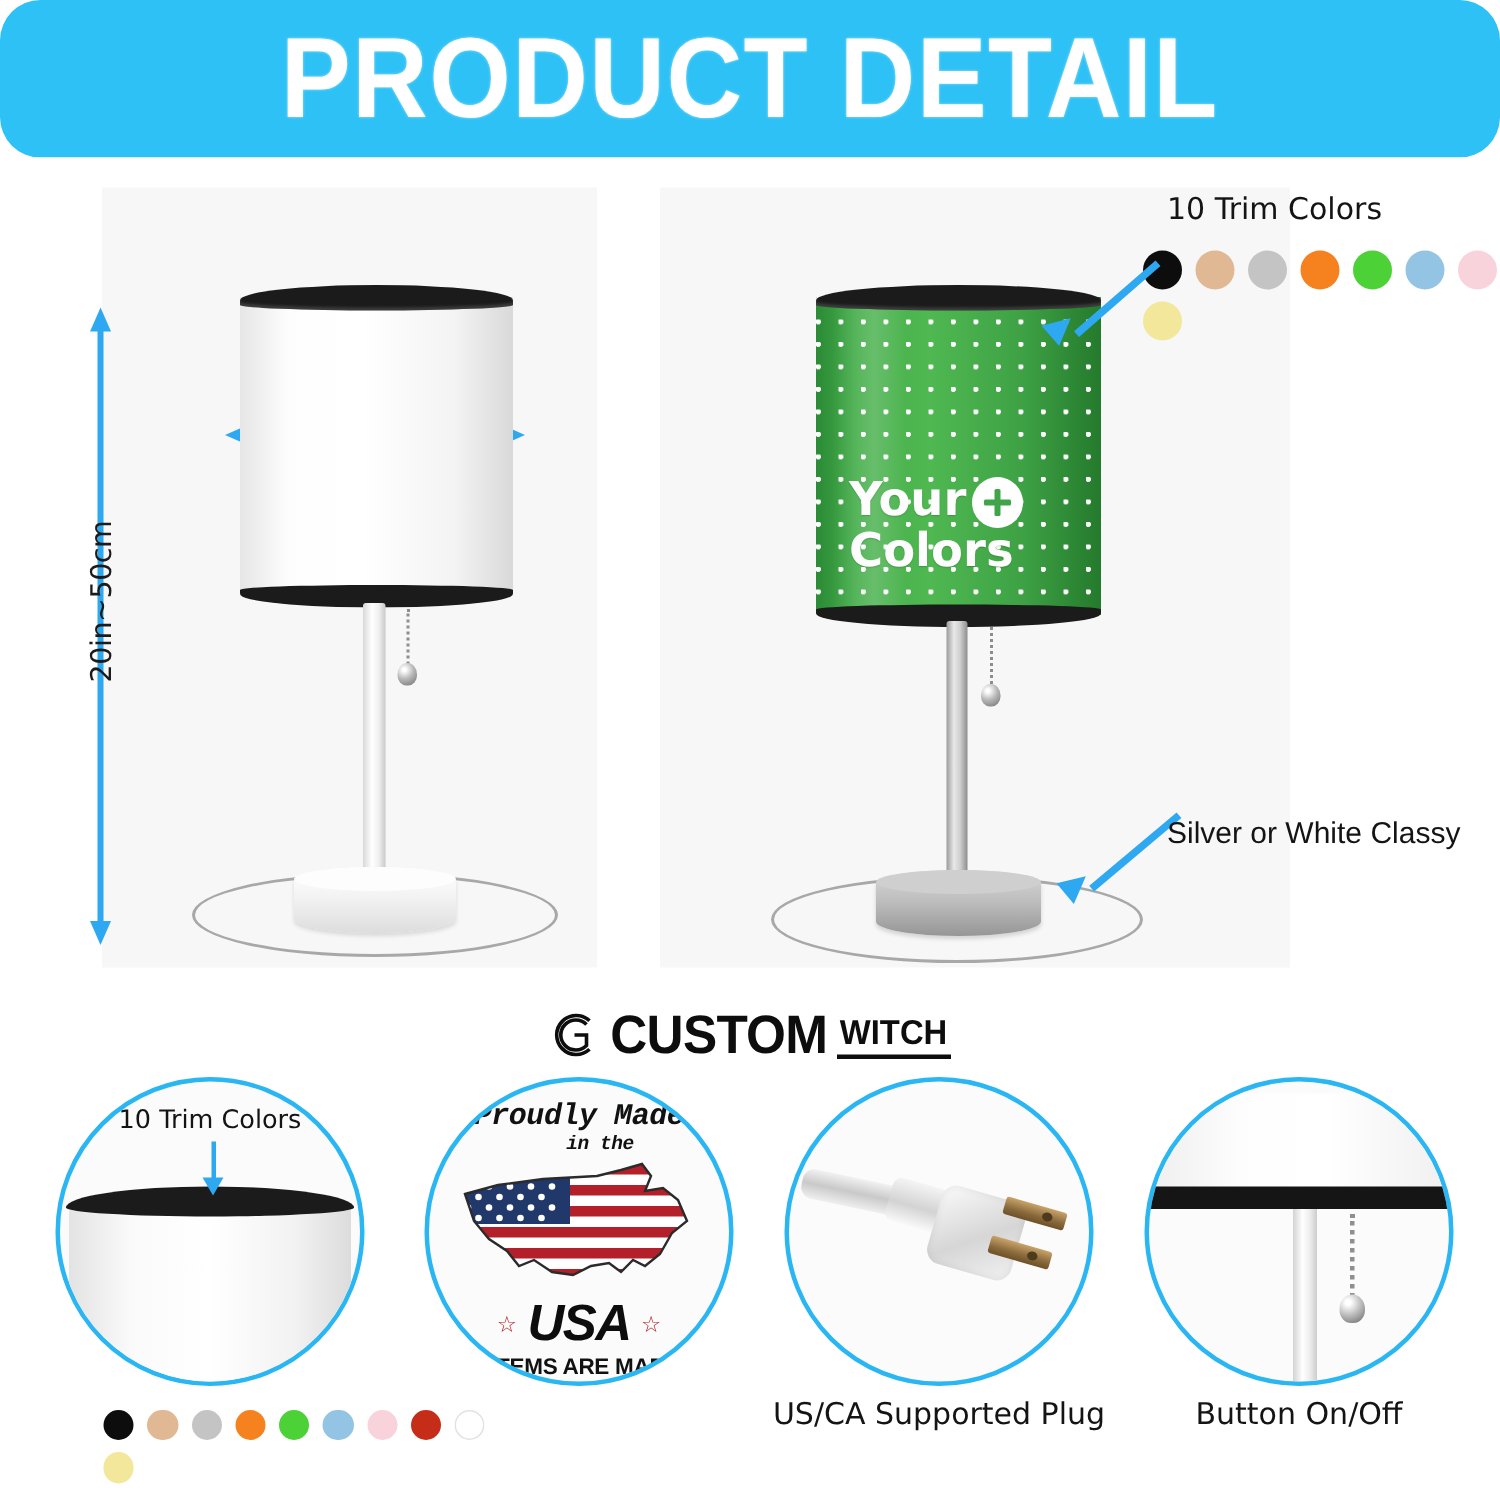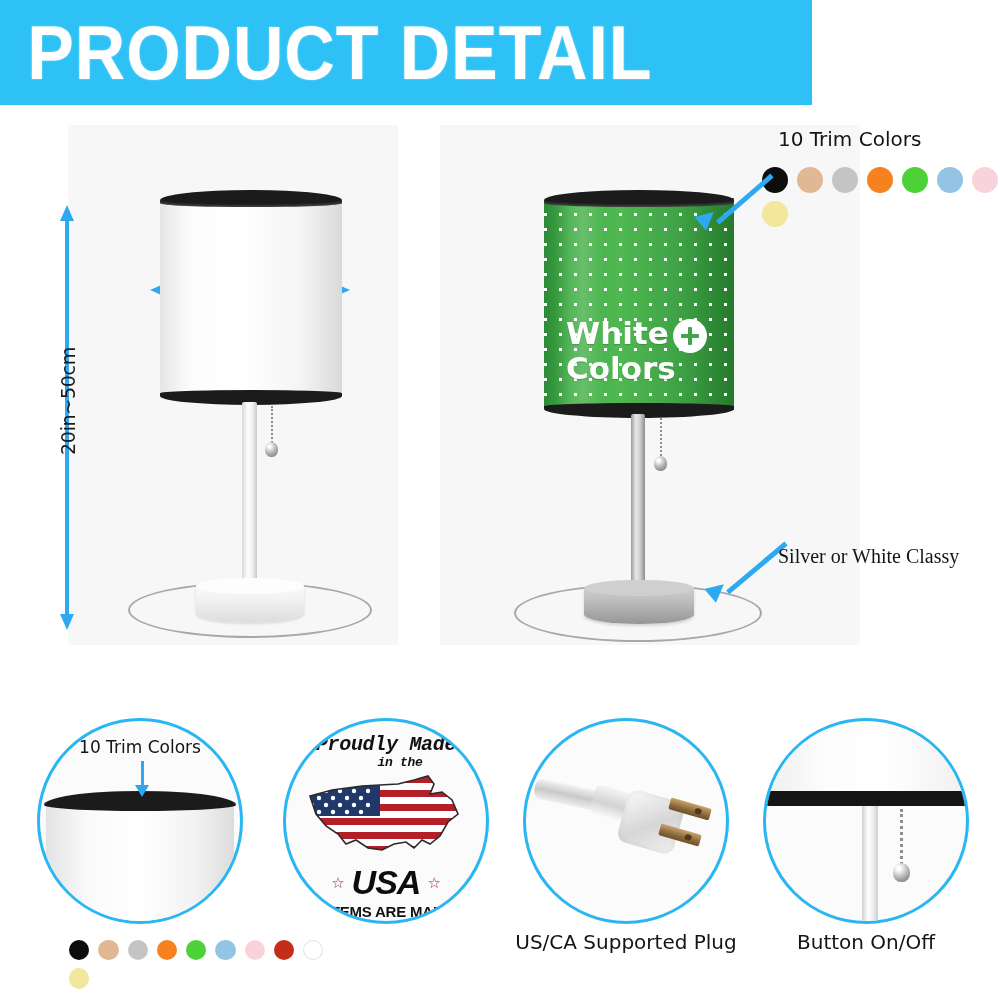--- a/index.html
+++ b/index.html
@@ -6,23 +6,23 @@
   html, body {
     width: 1000px; height: 1000px;
     background: #ffffff;
     font-family: "Liberation Sans", sans-serif;
     overflow: hidden;
   }
   #page { position: relative; width: 1000px; height: 1000px; background: #ffffff; }
 
   
   .header-band {
-    position: absolute; left: 0; top: 0; width: 812px; height: 105px;
+    position: absolute; left: 0; top: 0; width: 1000px; height: 105px;
     background: #2ec1f5;
-    display: flex; align-items: center; justify-content: flex-start;
+    display: flex; align-items: center; justify-content: center; border-radius: 27px;
   }
   .header-title {
     color: #ffffff;
     font-family: "Liberation Sans Narrow", "Liberation Sans", sans-serif;
     font-weight: bold;
     font-size: 76px;
     letter-spacing: 1px;
     transform: scaleX(0.92);
     text-shadow: 0 0 2px rgba(255,255,255,0.55);
     white-space: nowrap;
@@ -148,21 +148,21 @@
   .callout-arrow .shaft {
     position: absolute; height: 5px; background: #2ea8f0; transform-origin: left center;
   }
   .callout-arrow .head {
     position: absolute; width: 0; height: 0;
     border-top: 9px solid transparent; border-bottom: 9px solid transparent;
     border-right: 18px solid #2ea8f0;
   }
   .callout-label {
     position: absolute; font-size: 20px; color: #141414;
-    font-family: Liberation Serif, serif; white-space: nowrap; text-align: center;
+    font-family: Liberation Sans, sans-serif; white-space: nowrap; text-align: center;
   }
 
   
   .swatch-block { position: absolute; }
   .swatch-row { display: flex; gap: 9px; margin-bottom: 8px; }
   .swatch { width: 26px; height: 26px; border-radius: 50%; }
   .swatch.is-white { box-shadow: inset 0 0 0 1px #e2e2e2; }
   .trim-heading {
     position: absolute; font-size: 20px; color: #141414;
     font-family: "DejaVu Sans", sans-serif; white-space: nowrap;
@@ -338,21 +338,21 @@
       <div class="base base-white" style="left:46px; top:388px; width:108px; height:44px;">
         <div class="base-top base-top-white"></div>
       </div>
     </div>
 
     <div class="lamp" style="left:530px; top:85px; width:220px; height:440px;">
       <div class="shade shade-green" style="left:14px; top:0; width:190px; height:228px;">
         <div class="shade-body"></div>
         <div class="shade-gloss"></div>
         <div class="design-text">
-          <span>White</span><span class="plus-badge"></span><br>
+          <span>Your</span><span class="plus-badge"></span><br>
           <span>Colors</span>
         </div>
         <div class="trim-top"></div>
         <div class="trim-bot"></div>
       </div>
       <div class="pole pole-silver" style="left:101px; top:224px; width:14px; height:190px;"></div>
       <div class="chain" style="left:130px; top:228px; height:42px;"></div>
       <div class="chain-ball" style="left:124px; top:266px;"></div>
       <div class="cord-ring" style="left:-16px; top:394px; width:248px; height:58px;"></div>
       <div class="base base-silver" style="left:54px; top:390px; width:110px; height:44px;">
@@ -382,20 +382,33 @@
     </div>
 
     <div class="callout-arrow" style="left:700px; top:430px; width:100px; height:60px;">
       <div class="shaft" style="left:86px; top:6px; width:76px; transform: rotate(140deg);"></div>
       <div class="head" style="left:8px; top:46px; transform: rotate(140deg);"></div>
     </div>
     <div class="callout-label" style="left:778px; top:440px;">Silver or White Classy</div>
 
   </div>
 
+  <div class="brand">
+    <div class="brand-c">
+      <svg width="34" height="34" viewBox="0 0 34 34" aria-hidden="true">
+        <path d="M27 7.5 A13 13 0 1 0 27 26.5" fill="none" stroke="#0d0d0d" stroke-width="2.4"></path>
+        <path d="M25 10 A10 10 0 1 0 25 24 L25 17 L17 17" fill="none" stroke="#0d0d0d" stroke-width="2.4"></path>
+      </svg>
+    </div>
+    <div class="brand-custom">CUSTOM</div>
+    <div class="brand-witch-wrap">
+      <span class="brand-witch">WITCH</span>
+      <div class="brand-underline"></div>
+    </div>
+  </div>
 
   <div class="features">
 
     <div class="feature" style="left:22px; top:0;">
       <div class="circle">
         <div class="f1-label">10 Trim Colors</div>
         <div class="f1-arrow"></div>
         <div class="f1-arrowhead"></div>
         <div class="f1-shade"></div>
         <div class="f1-trim"></div>

